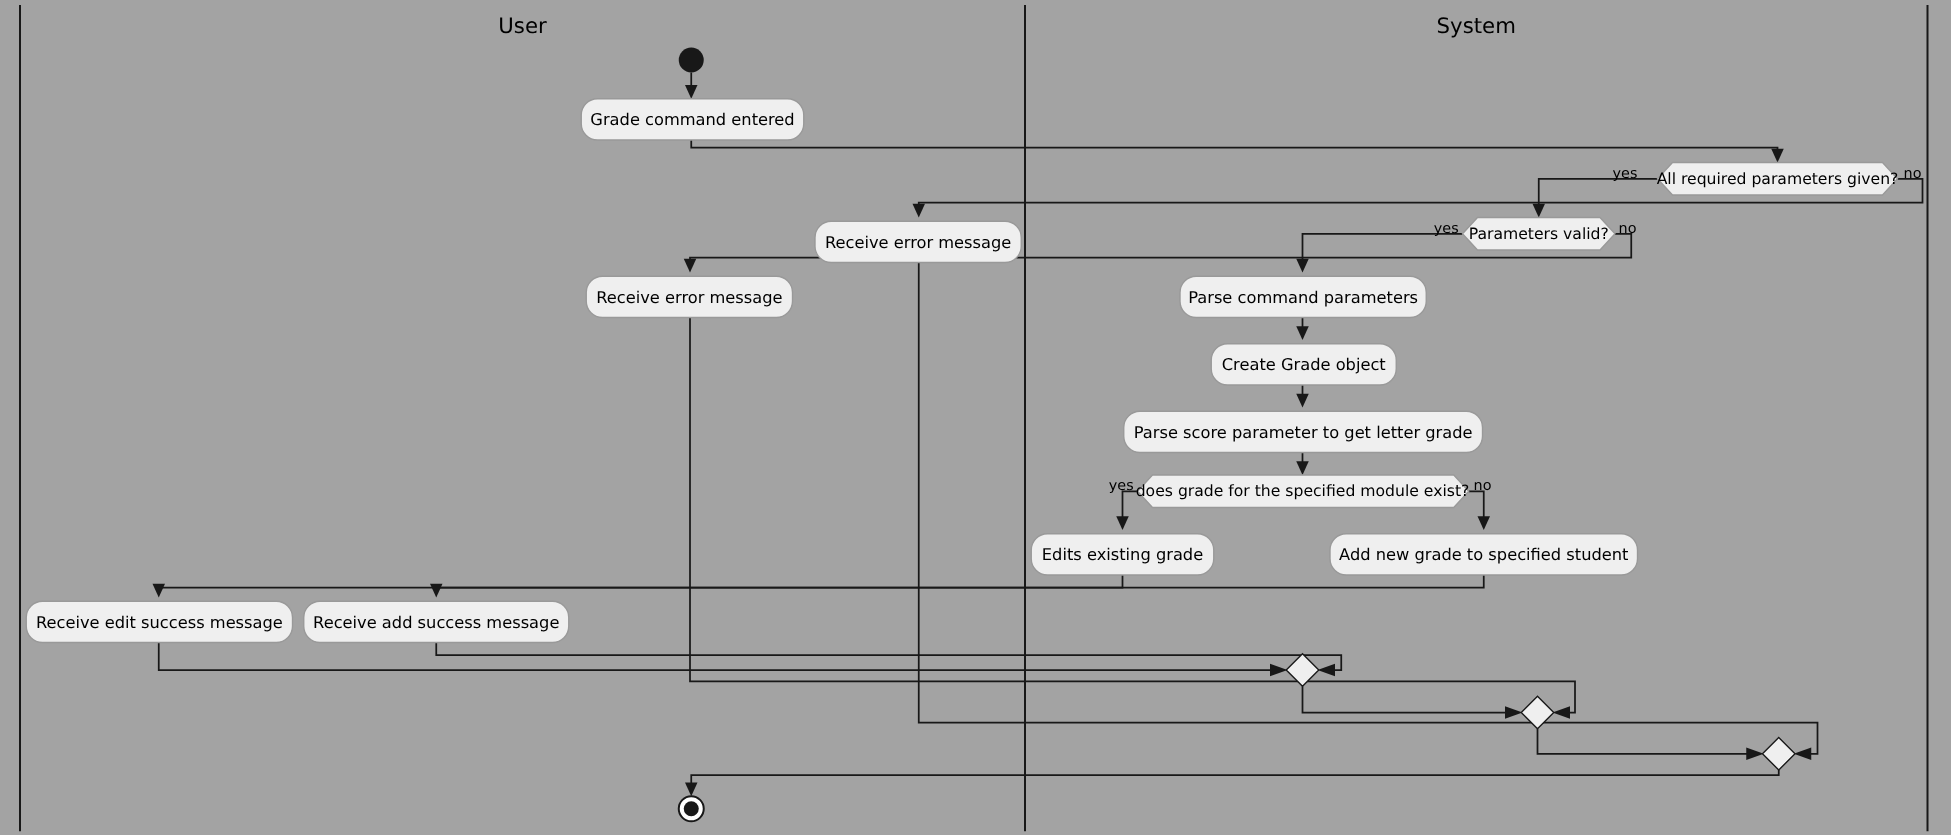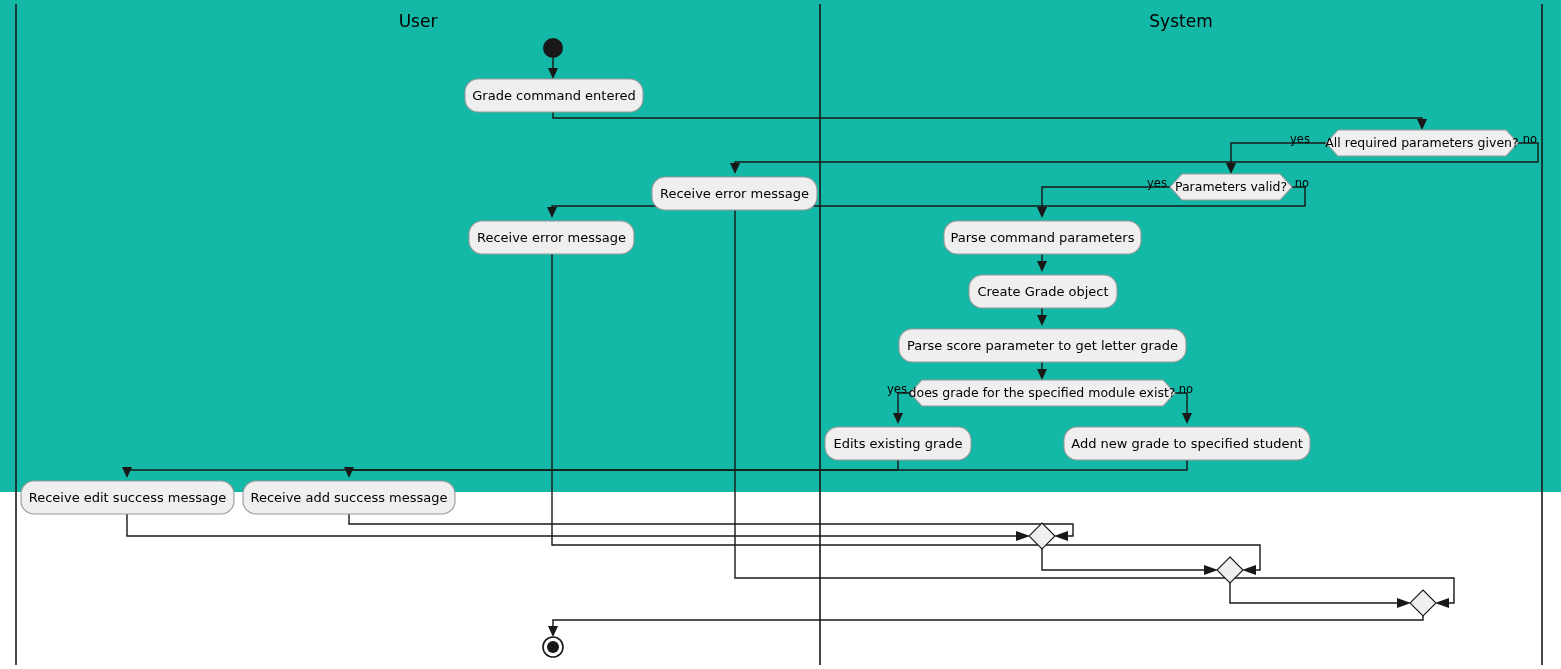--- a/index.html
+++ b/index.html
@@ -9,22 +9,22 @@
   }
   body {
     width: 1561px;
     height: 669px;
     font-family: "DejaVu Sans", sans-serif;
     overflow: hidden;
   }
   #diagram-root {
     position: relative;
     width: 1561px;
-    height: 492px;
-    background: #14b8a6;
+    height: 668px;
+    background: #a3a3a3;
   }
   svg.uml {
     display: block;
     width: 1561px;
     height: 669px;
     shape-rendering: geometricPrecision;
   }
   .edge {
     fill: none;
     stroke: #181818;

